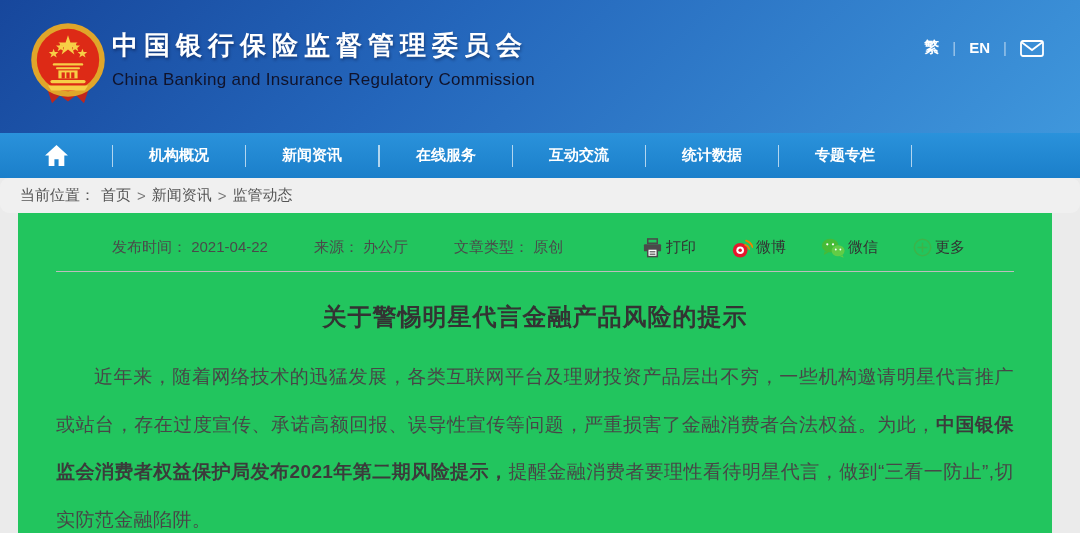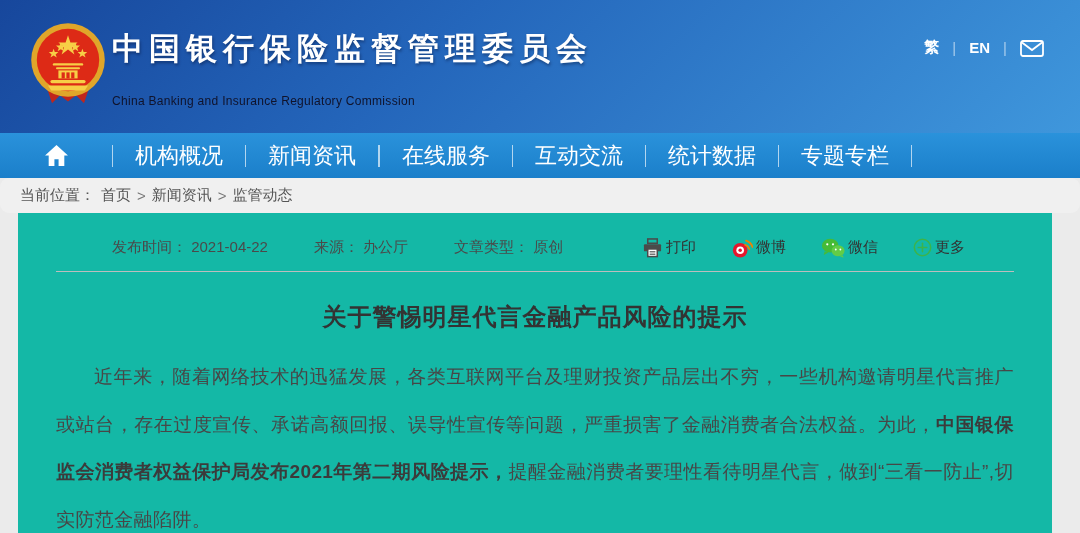--- a/index.html
+++ b/index.html
@@ -4,54 +4,54 @@
 <style>
   * { margin:0; padding:0; box-sizing:border-box; }
   html,body { width:1080px; height:533px; overflow:hidden; }
   body { font-family:"Liberation Sans","DejaVu Sans",sans-serif; background:#ebebeb; position:relative; }
 
   
   .header { position:relative; height:133px;
     background:linear-gradient(135deg,#17479c 0%,#2466bb 40%,#3f97dc 100%); }
   .emblem { position:absolute; left:28px; top:20px; width:80px; height:88px; }
   .title-block { position:absolute; left:112px; top:28px; }
-  .site-title { color:#fff; font-size:31px; font-weight:bold; letter-spacing:6px;
+  .site-title { color:#fff; font-size:26px; font-weight:bold; letter-spacing:6px;
     text-shadow:1px 2px 3px rgba(0,10,40,.4); white-space:nowrap; }
-  .site-subtitle { margin-top:24px; color:#10132b; font-size:12px; letter-spacing:.3px; }
+  .site-subtitle { margin-top:7px; color:#10132b; font-size:17px; letter-spacing:.3px; }
 
   .lang-bar { position:absolute; top:38px; right:36px; display:flex; align-items:center; gap:13px;
     color:#fff; font-size:15px; font-weight:bold; }
   .lang-sep { color:rgba(255,255,255,.55); font-weight:normal; }
   .lang-link { cursor:pointer; }
   .mail-icon { display:inline-flex; margin-top:2px; }
 
   .search { position:absolute; top:77px; right:35px; width:230px; height:31px;
     display:flex; border-radius:16px; overflow:hidden; }
   .search-input { flex:1; border:none; outline:none; padding:0 13px; font-size:13.5px;
     color:#333; background:#fff; }
   .search-input::placeholder { color:#9a9a9a; }
   .search-btn { width:44px; border:none; background:#4aa2e2; display:flex;
     align-items:center; justify-content:center; cursor:pointer; }
 
   
   .nav { height:45px; background:linear-gradient(to bottom,#2a92db,#1b7fca);
     display:flex; align-items:center; }
   .nav-home { width:112px; display:flex; align-items:center; justify-content:center; cursor:pointer; }
-  .nav-item { width:132px; text-align:center; color:#fff; font-size:22px; font-weight:normal;
+  .nav-item { width:132px; text-align:center; color:#fff; font-size:15px; font-weight:bold;
     cursor:pointer; white-space:nowrap; }
   .nav-sep { width:1px; height:22px; background:rgba(255,255,255,.65); }
 
   
   .breadcrumb { height:35px; background:#f0f0f0; display:flex; align-items:center;
     padding-left:20px; font-size:15px; color:#555; gap:6px;border-radius:9px; }
   .crumb-link { cursor:pointer; }
   .crumb-sep { color:#777; }
 
   
-  .card { position:absolute; left:18px; right:28px; top:213px; bottom:0; background:#14b8a6; }
+  .card { position:absolute; left:18px; right:28px; top:213px; bottom:0; background:#22c55e; }
   .meta-row { display:flex; justify-content:space-between; align-items:center;
     padding:24px 87px 13px 94px; font-size:15px; color:#4a4a4a; }
   .meta-left { display:flex; gap:46px; }
   .meta-item { white-space:nowrap; }
   .share-group { display:flex; gap:35px; align-items:center; color:#333; }
   .share-item { display:flex; align-items:center; gap:3px; cursor:pointer; white-space:nowrap; }
   .divider { margin:0 38px; border-bottom:1px solid #bdbdbd; }
 
   .article-title { margin-top:29px; text-align:center; font-size:24px; font-weight:bold;
     color:#333; letter-spacing:1px;font-family:Liberation Mono, monospace; }

